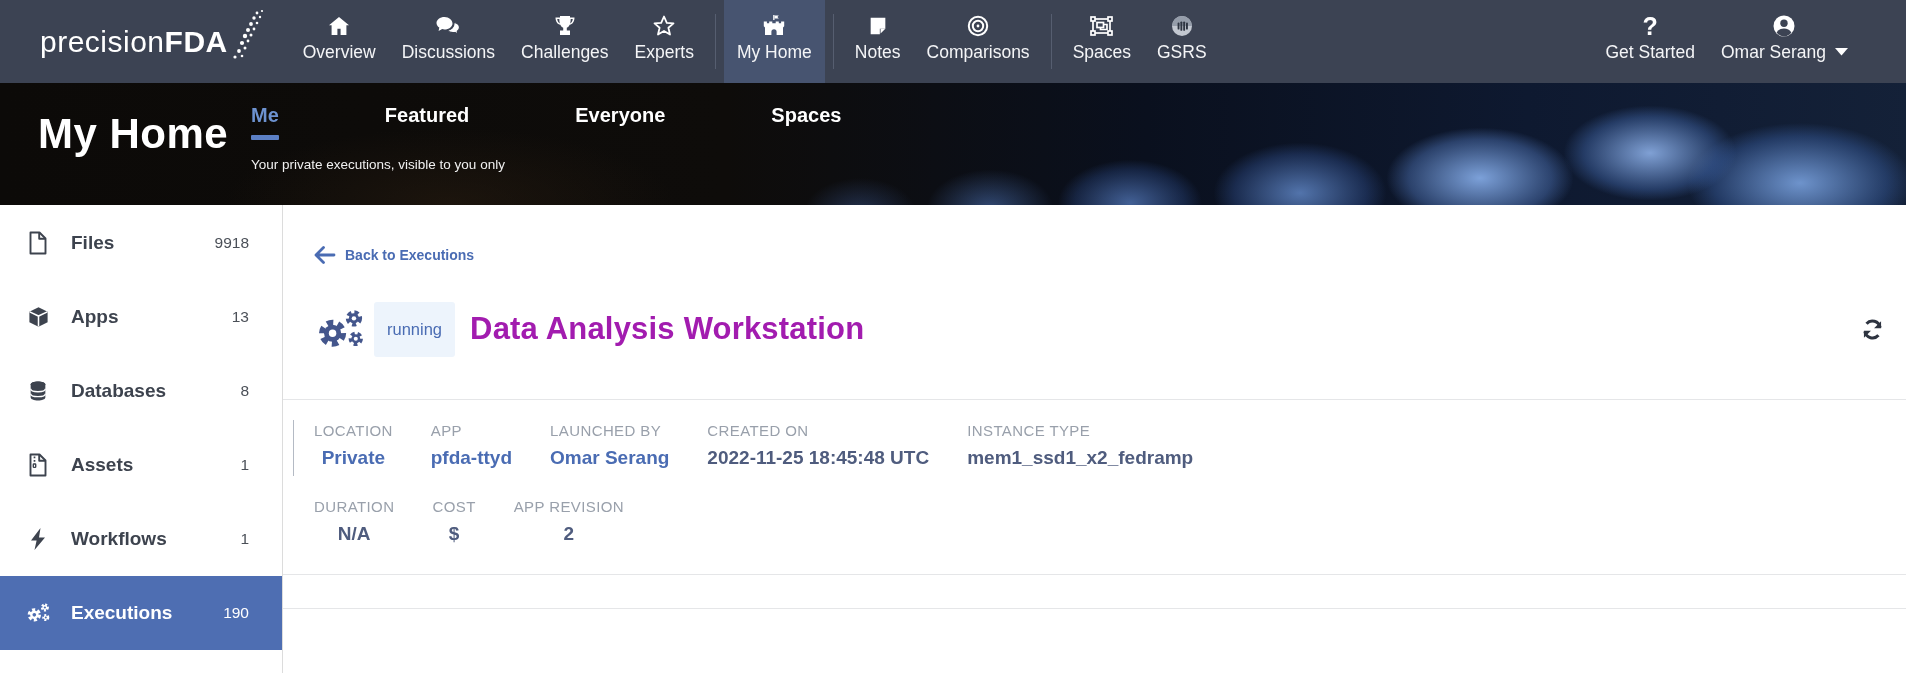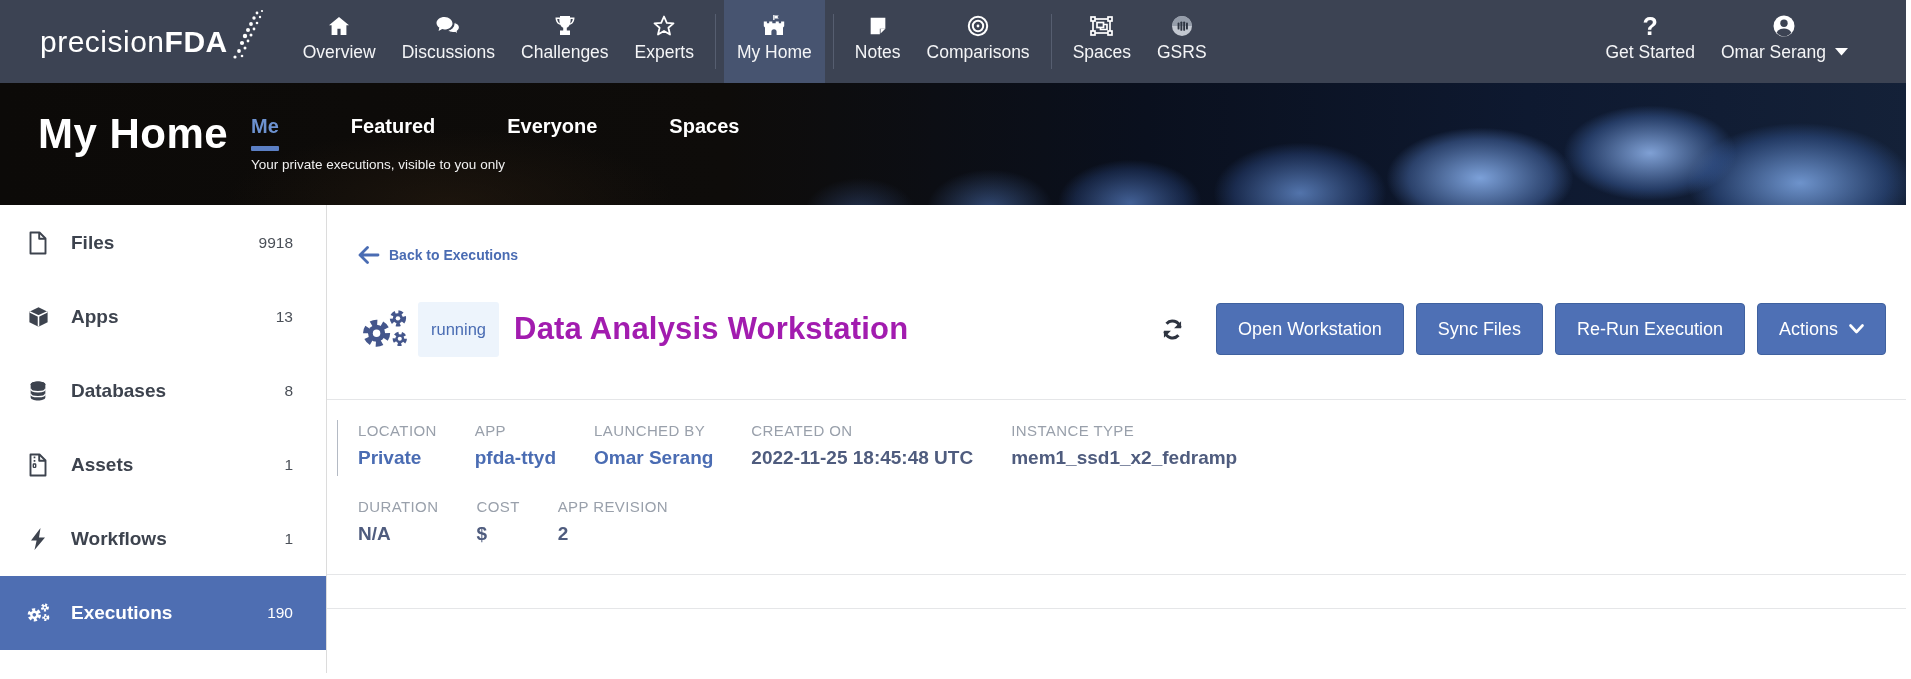--- a/index.html
+++ b/index.html
@@ -30,30 +30,30 @@
       radial-gradient(120px 66px at 1650px 70px, rgba(140,175,230,.9), rgba(70,110,180,.4) 55%, rgba(0,0,0,0) 72%),
       radial-gradient(150px 80px at 1800px 100px, rgba(120,160,220,.9), rgba(60,100,170,.4) 58%, rgba(0,0,0,0) 75%),
       radial-gradient(120px 70px at 1300px 110px, rgba(100,140,205,.8), rgba(55,90,160,.35) 55%, rgba(0,0,0,0) 72%),
       radial-gradient(100px 60px at 1130px 120px, rgba(90,130,200,.7), rgba(50,85,155,.3) 55%, rgba(0,0,0,0) 72%),
       radial-gradient(90px 55px at 990px 125px, rgba(80,120,190,.55), rgba(0,0,0,0) 70%),
       radial-gradient(80px 50px at 860px 130px, rgba(70,105,175,.4), rgba(0,0,0,0) 70%),
       radial-gradient(300px 100px at 450px 120px, rgba(40,28,16,.55), rgba(0,0,0,0) 75%),
       linear-gradient(to right, #0c0a08 0%, #0e0c0a 38%, #0a101e 60%, #0e1930 80%, #142138 100%);
     color:#fff; }
   .hero h1 { position:absolute; left:38px; top:27px; font-size:42px; font-weight:800; letter-spacing:.5px; }
-  .hero-tabs { position:absolute; left:251px; top:32px; display:flex; }
+  .hero-tabs { position:absolute; left:251px; top:21px; display:flex;gap:34px; }
   .htab { margin-right:72px; font-size:20px; font-weight:700; color:#fff; cursor:pointer; }
   .htab .bar { height:5px; margin-top:8px; border-radius:1px; background:transparent; }
   .htab.active { color:#6d92d0; }
   .htab.active .bar { background:#5b7fc4; }
   .hero-sub { position:absolute; left:251px; top:74px; font-size:13.5px; color:#f0f0f0; }
 
   
   .bodywrap { display:flex; height:468px; }
-  .sidebar { width:327px; border-right:1px solid #dcdcdc; padding-top:1px; }
+  .sidebar { width:283px; border-right:1px solid #dcdcdc; padding-top:1px; }
   .sitem { display:flex; align-items:center; height:74px; padding-left:25px; cursor:pointer; }
   .sitem .sicon { width:26px; display:flex; justify-content:center; color:#3d434e; }
   .sitem .slabel { margin-left:20px; font-size:19px; font-weight:700; color:#3d434e; }
   .sitem .scount { margin-left:auto; margin-right:33px; font-size:15.5px; color:#4b5058; }
   .sitem.active { background:#4e6eb2; }
   .sitem.active .slabel, .sitem.active .scount { color:#fff; }
   .sitem.active .sicon { color:#fff; }
 
   .main { flex:1; position:relative; }
   .backlink { display:inline-flex; align-items:center; gap:9px; margin:40px 0 0 31px;
@@ -67,21 +67,21 @@
   .btn { display:flex; align-items:center; justify-content:center; height:52px; padding:0 21px;
          background:#4e70b5; border:1px solid #3f619f; border-radius:4px;
          color:#fff; font-size:18px; cursor:pointer; white-space:nowrap; }
   .btn .caret { margin-left:11px; display:flex; }
 
   .meta { position:relative; margin-top:44px; border-top:1px solid #e5e6e8; border-bottom:1px solid #e5e6e8;
           padding:22px 25px 28px 31px; }
   .meta-row { display:flex; gap:38px; }
   .meta-row + .meta-row { margin-top:28px; }
   .mlabel { font-size:15px; color:#99a0ab; letter-spacing:.4px; line-height:18px; white-space:nowrap; }
-  .mval { margin-top:6px; font-size:19px; font-weight:700; line-height:24px; color:#4f5c7e; white-space:nowrap; }
+  .mval { margin-top:6px; font-size:19px; font-weight:700; line-height:24px; color:#4f5c7e; white-space:nowrap;text-align:center; }
   .mval.link { color:#4a6cb3; cursor:pointer; }
   .cursor-artifact { position:absolute; left:10px; top:20px; width:1px; height:56px; background:#b4bac4; }
   .rule-gap { height:34px; border-bottom:1px solid #e5e6e8; }
 
   .edge-strip { position:absolute; top:0; right:0; width:5px; height:679px; background:#fff; }
   svg { display:block; }
 </style>
 </head>
 <body>
 
@@ -371,33 +371,20 @@
           <svg width="27" height="27" viewBox="0 0 24 24">
             <g stroke="#2e3440" stroke-width="2.7" fill="none">
               <path d="M5.2 13.8a7 7 0 0 0 12.1 3.4"></path>
               <path d="M18.8 10.2A7 7 0 0 0 6.7 6.8"></path>
             </g>
             <polygon points="19.6,4.6 19.6,10.8 13.4,10.8" fill="#2e3440"></polygon>
             <polygon points="4.4,19.4 4.4,13.2 10.6,13.2" fill="#2e3440"></polygon>
           </svg>
         </span>
 
-        <div class="btnrow">
-          <button class="btn">Open Workstation</button>
-          <button class="btn">Sync Files</button>
-          <button class="btn">Re-Run Execution</button>
-          <button class="btn">
-            <span>Actions</span>
-            <span class="caret">
-              <svg width="15" height="10" viewBox="0 0 15 10" fill="none" stroke="#fff" stroke-width="2.6" stroke-linecap="round" stroke-linejoin="round">
-                  <path d="M1.5 1.5 7.5 8l6-6.5"></path>
-                </svg>
-            </span>
-          </button>
-        </div>
       </div>
 
       <div class="meta">
         <div class="cursor-artifact"></div>
         <div class="meta-row">
           <div class="cell">
             <div class="mlabel">LOCATION</div>
             <div class="mval link">Private</div>
           </div>
           <div class="cell">

